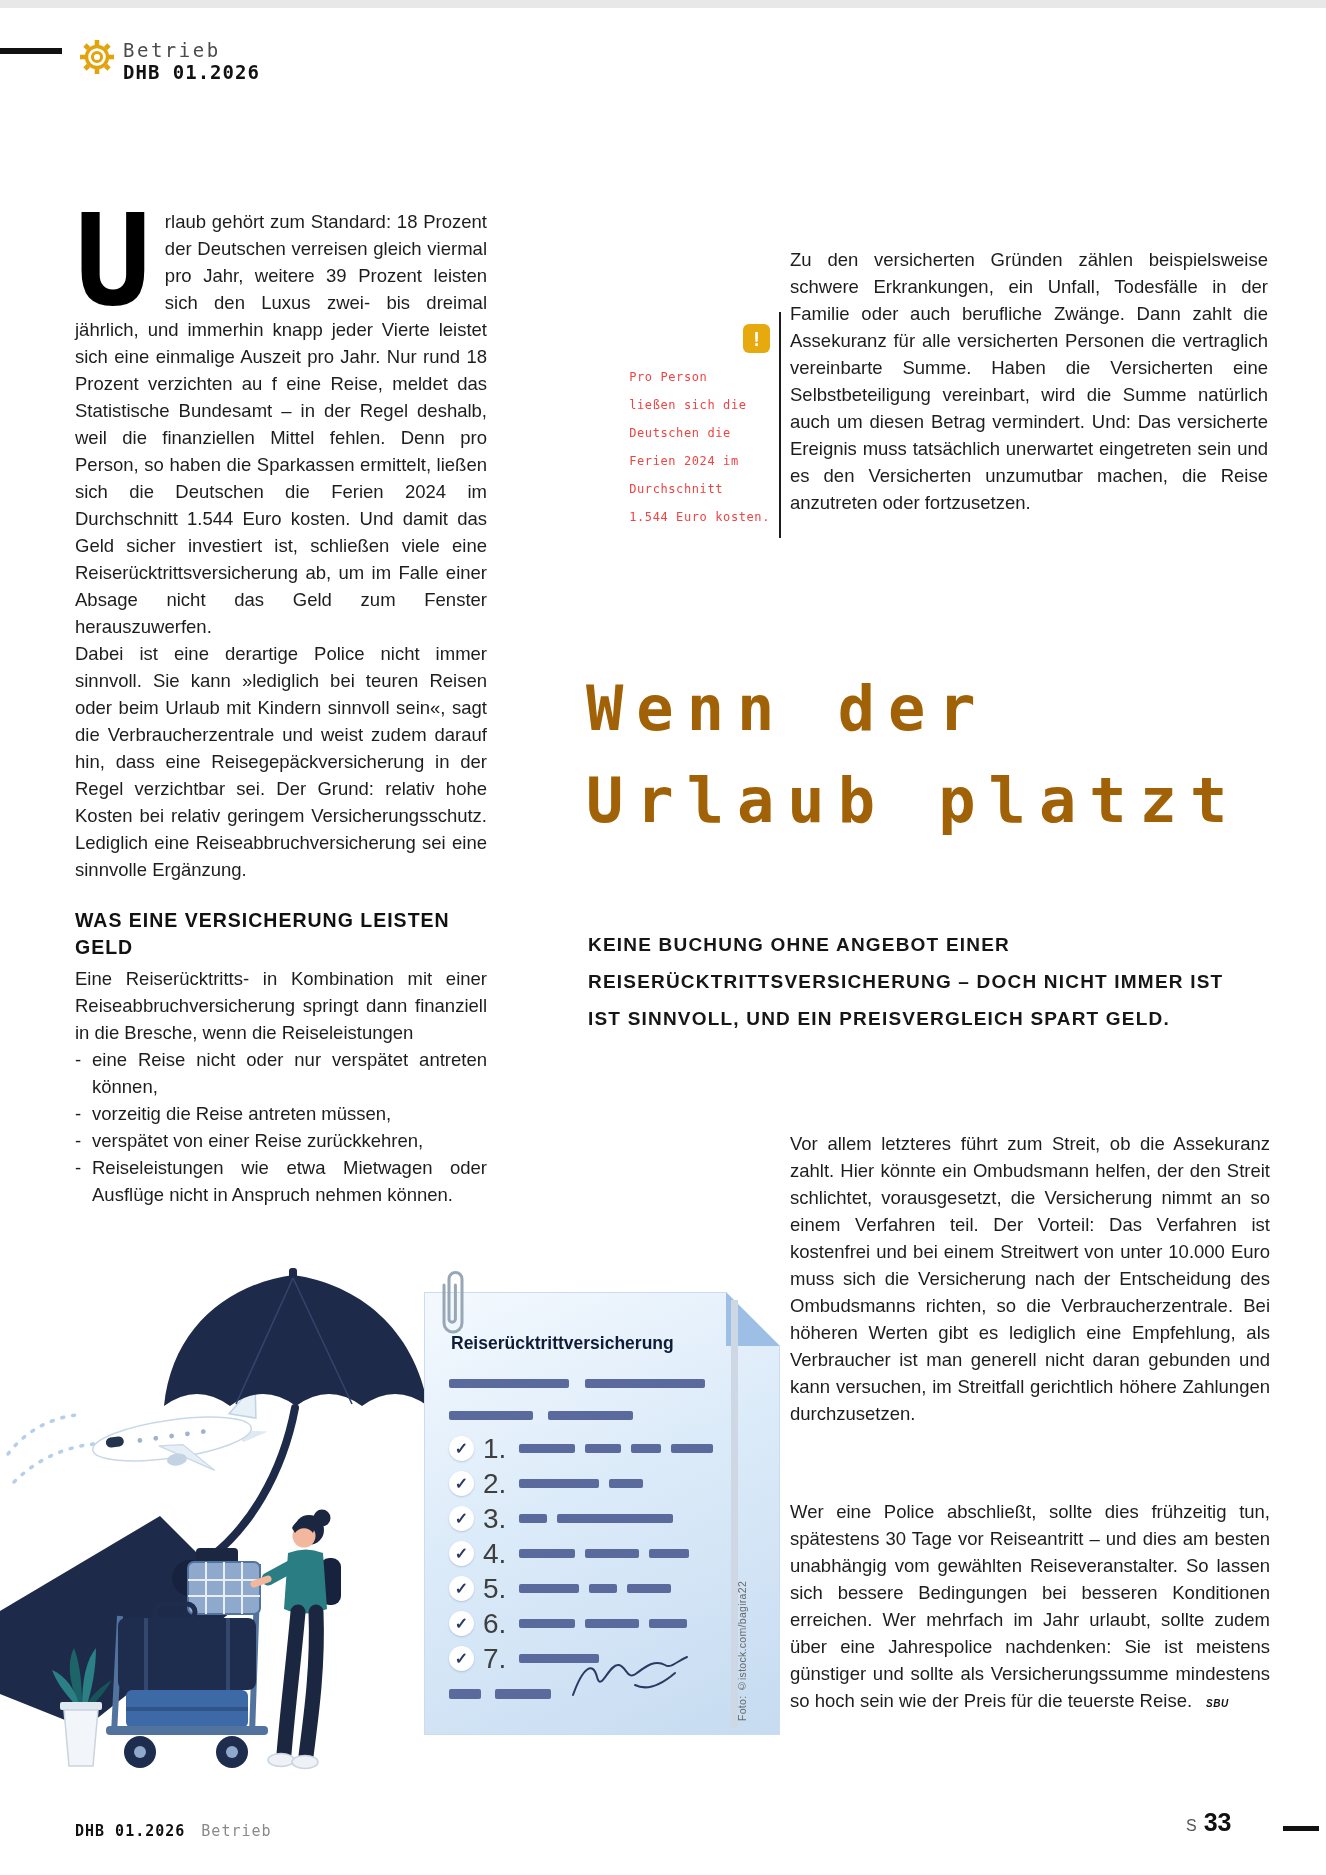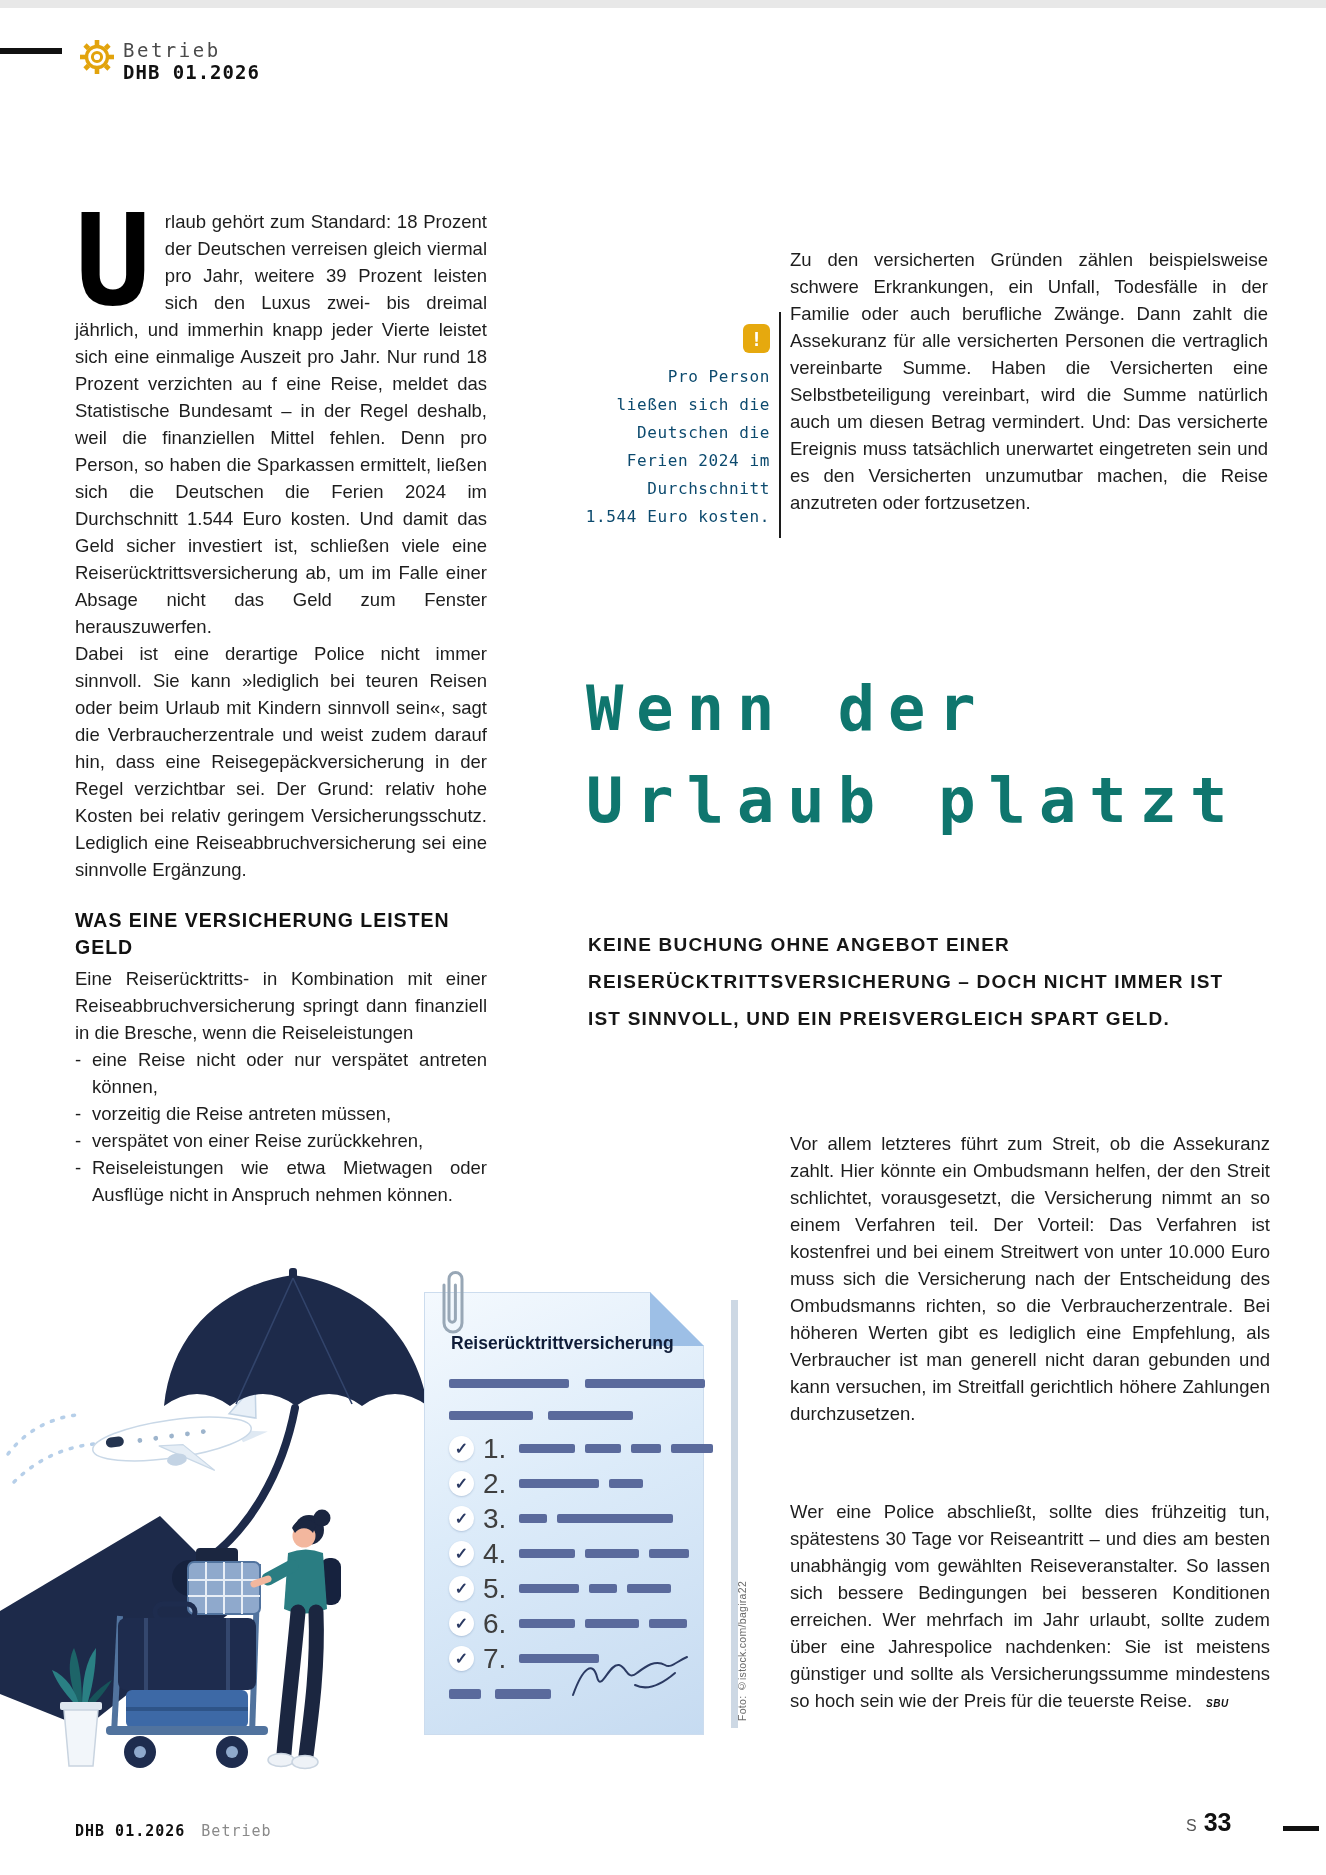--- a/index.html
+++ b/index.html
@@ -22,37 +22,37 @@
   .para-gap{margin-top:27px;}
   .sec-heading{margin:24px 0 4px 0;font-weight:bold;font-size:19.5px;letter-spacing:1px;color:#111;text-align:left;}
   .bullet{display:flex;}
   .bullet .m{width:17px;flex:none;}
 
   
   .pullquote{left:540px;top:316px;width:230px;display:flex;flex-direction:column;align-items:flex-end;}
   .pq-icon{width:27px;height:29px;background:#e6a90e;border-radius:6px;color:#fff;
            font-family:"DejaVu Sans Mono",monospace;font-weight:bold;font-size:20px;
            display:flex;align-items:center;justify-content:center;margin-bottom:10px;}
-  .pq-text{font-family:"DejaVu Sans Mono",monospace;font-size:16px;line-height:28px;
-           letter-spacing:0.6px;color:#0c4a6e;text-align:right;white-space:pre-line;}
+  .pq-text{font-family:"DejaVu Sans Mono",monospace;font-size:12px;line-height:28px;
+           letter-spacing:0.6px;color:#ef4444;white-space:pre-line;}
   .vdivider{left:779px;top:304px;width:2px;height:226px;background:#1c1c1c;}
 
   .col-right-top{left:790px;top:238px;width:478px;}
   .col-right-2{left:790px;top:1122px;width:480px;}
   .col-right-3{left:790px;top:1490px;width:480px;}
   .author{font-size:10px;font-weight:bold;font-style:italic;letter-spacing:0.5px;margin-left:14px;color:#111;}
 
   
   .headline{left:586px;top:655px;font-family:"DejaVu Sans Mono",monospace;font-weight:bold;
-            font-size:62px;line-height:92px;letter-spacing:13px;color:#0f766e;white-space:pre-line;}
+            font-size:62px;line-height:92px;letter-spacing:13px;color:#a16207;white-space:pre-line;}
   .deck{left:588px;top:918px;width:750px;font-weight:bold;font-size:19px;line-height:37px;
         letter-spacing:1.2px;color:#161616;white-space:pre-line;}
 
   
-  .doc{left:424px;top:1284px;width:280px;height:443px;
+  .doc{left:424px;top:1284px;width:356px;height:443px;
        background:linear-gradient(155deg,#f4f9fe 0%,#dcebf9 45%,#c6dbf1 100%);
        border:1px solid #ccdcee;box-sizing:border-box;}
   .doc-edge{left:731px;top:1292px;width:7px;height:428px;background:#cdd8e4;}
   .fold-cut{position:absolute;top:-1px;right:-1px;width:0;height:0;
             border-top:54px solid #ffffff;border-left:54px solid transparent;}
   .fold-flap2{position:absolute;top:-1px;right:-1px;width:0;height:0;
               border-bottom:54px solid #9dbfe6;border-right:54px solid transparent;}
   .doc-title{position:absolute;left:26px;top:40px;font-weight:bold;font-size:17.5px;color:#0f1c38;}
   .bar{background:#5a6a9c;border-radius:2px;height:9px;display:inline-block;}
   .doc-bar-row{position:absolute;display:flex;gap:16px;}

